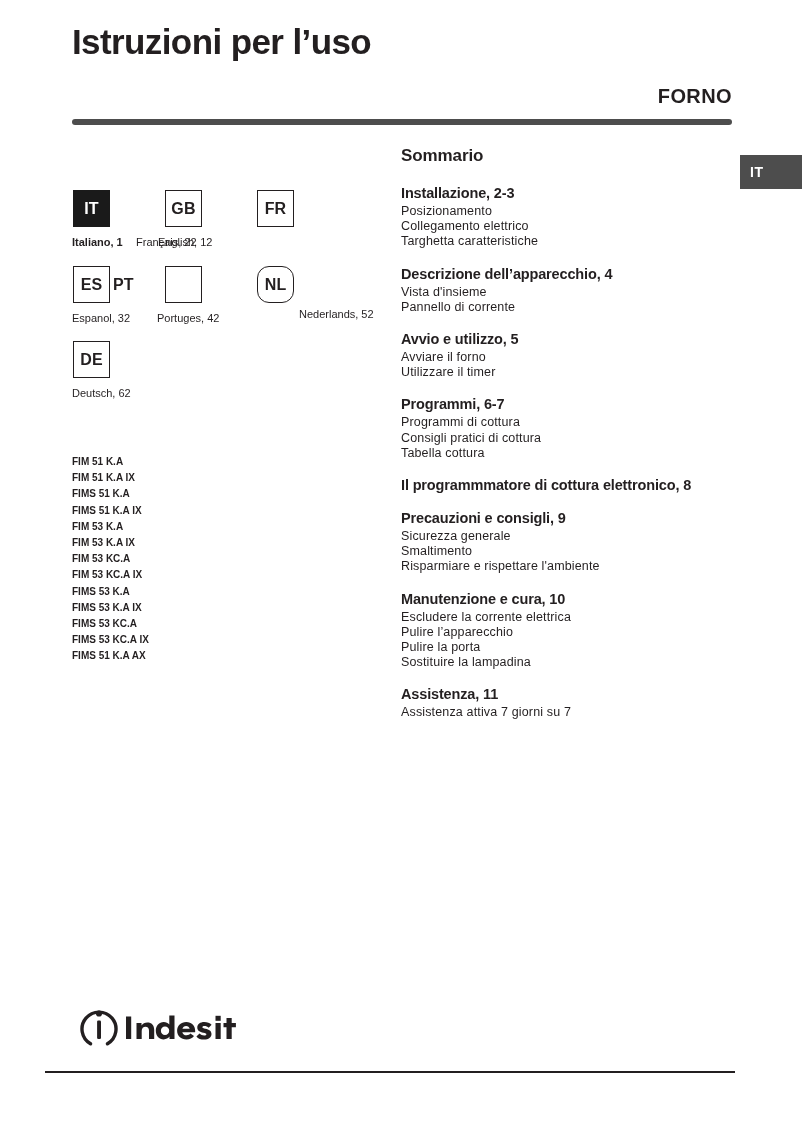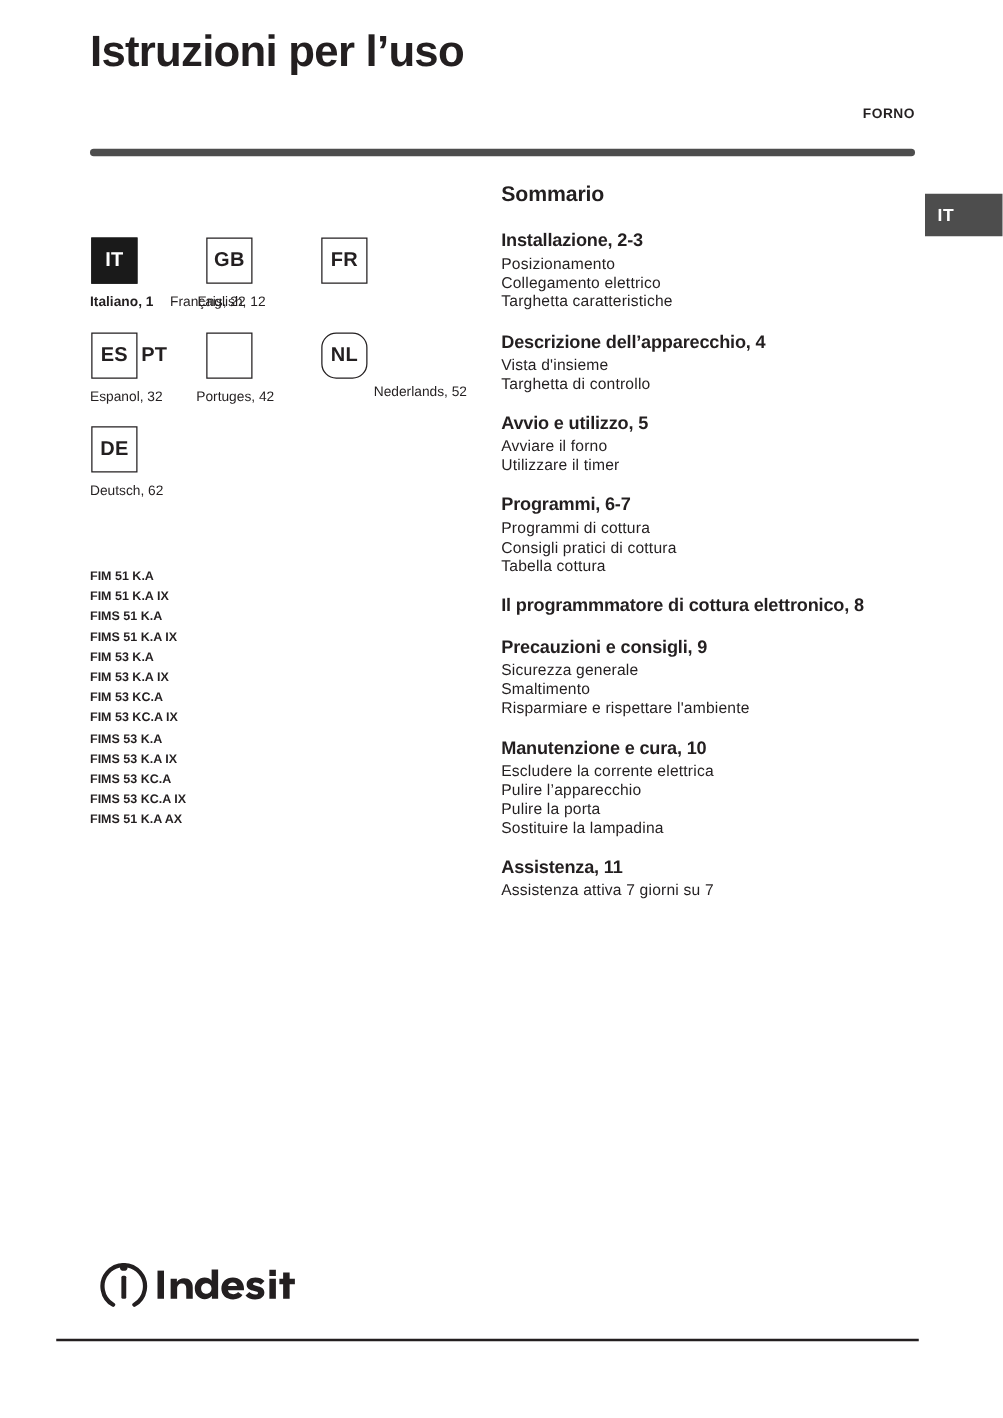--- a/index.html
+++ b/index.html
@@ -27,21 +27,21 @@
     font-size: 35px;
     font-weight: bold;
     letter-spacing: -0.6px;
     color: #231f20;
     white-space: nowrap;
   }
   .appliance-word {
     position: absolute;
     right: 70px;
     top: 85px;
-    font-size: 11px;
+    font-size: 20px;
     font-weight: bold;
     letter-spacing: 0.4px;
     color: #231f20;
   }
   .header-rule {
     position: absolute;
     left: 72px;
     top: 119px;
     width: 660px;
     height: 6px;
@@ -230,21 +230,21 @@
     <div class="toc-group">
       <div class="toc-head">Installazione, 2-3</div>
       <div class="toc-sub">Posizionamento</div>
       <div class="toc-sub">Collegamento elettrico</div>
       <div class="toc-sub">Targhetta caratteristiche</div>
     </div>
 
     <div class="toc-group">
       <div class="toc-head">Descrizione dell’apparecchio, 4</div>
       <div class="toc-sub">Vista d'insieme</div>
-      <div class="toc-sub">Targhetta di controllo</div>
+      <div class="toc-sub">Pannello di corrente</div>
     </div>
 
     <div class="toc-group">
       <div class="toc-head">Avvio e utilizzo, 5</div>
       <div class="toc-sub">Avviare il forno</div>
       <div class="toc-sub">Utilizzare il timer</div>
     </div>
 
     <div class="toc-group">
       <div class="toc-head">Programmi, 6-7</div>

